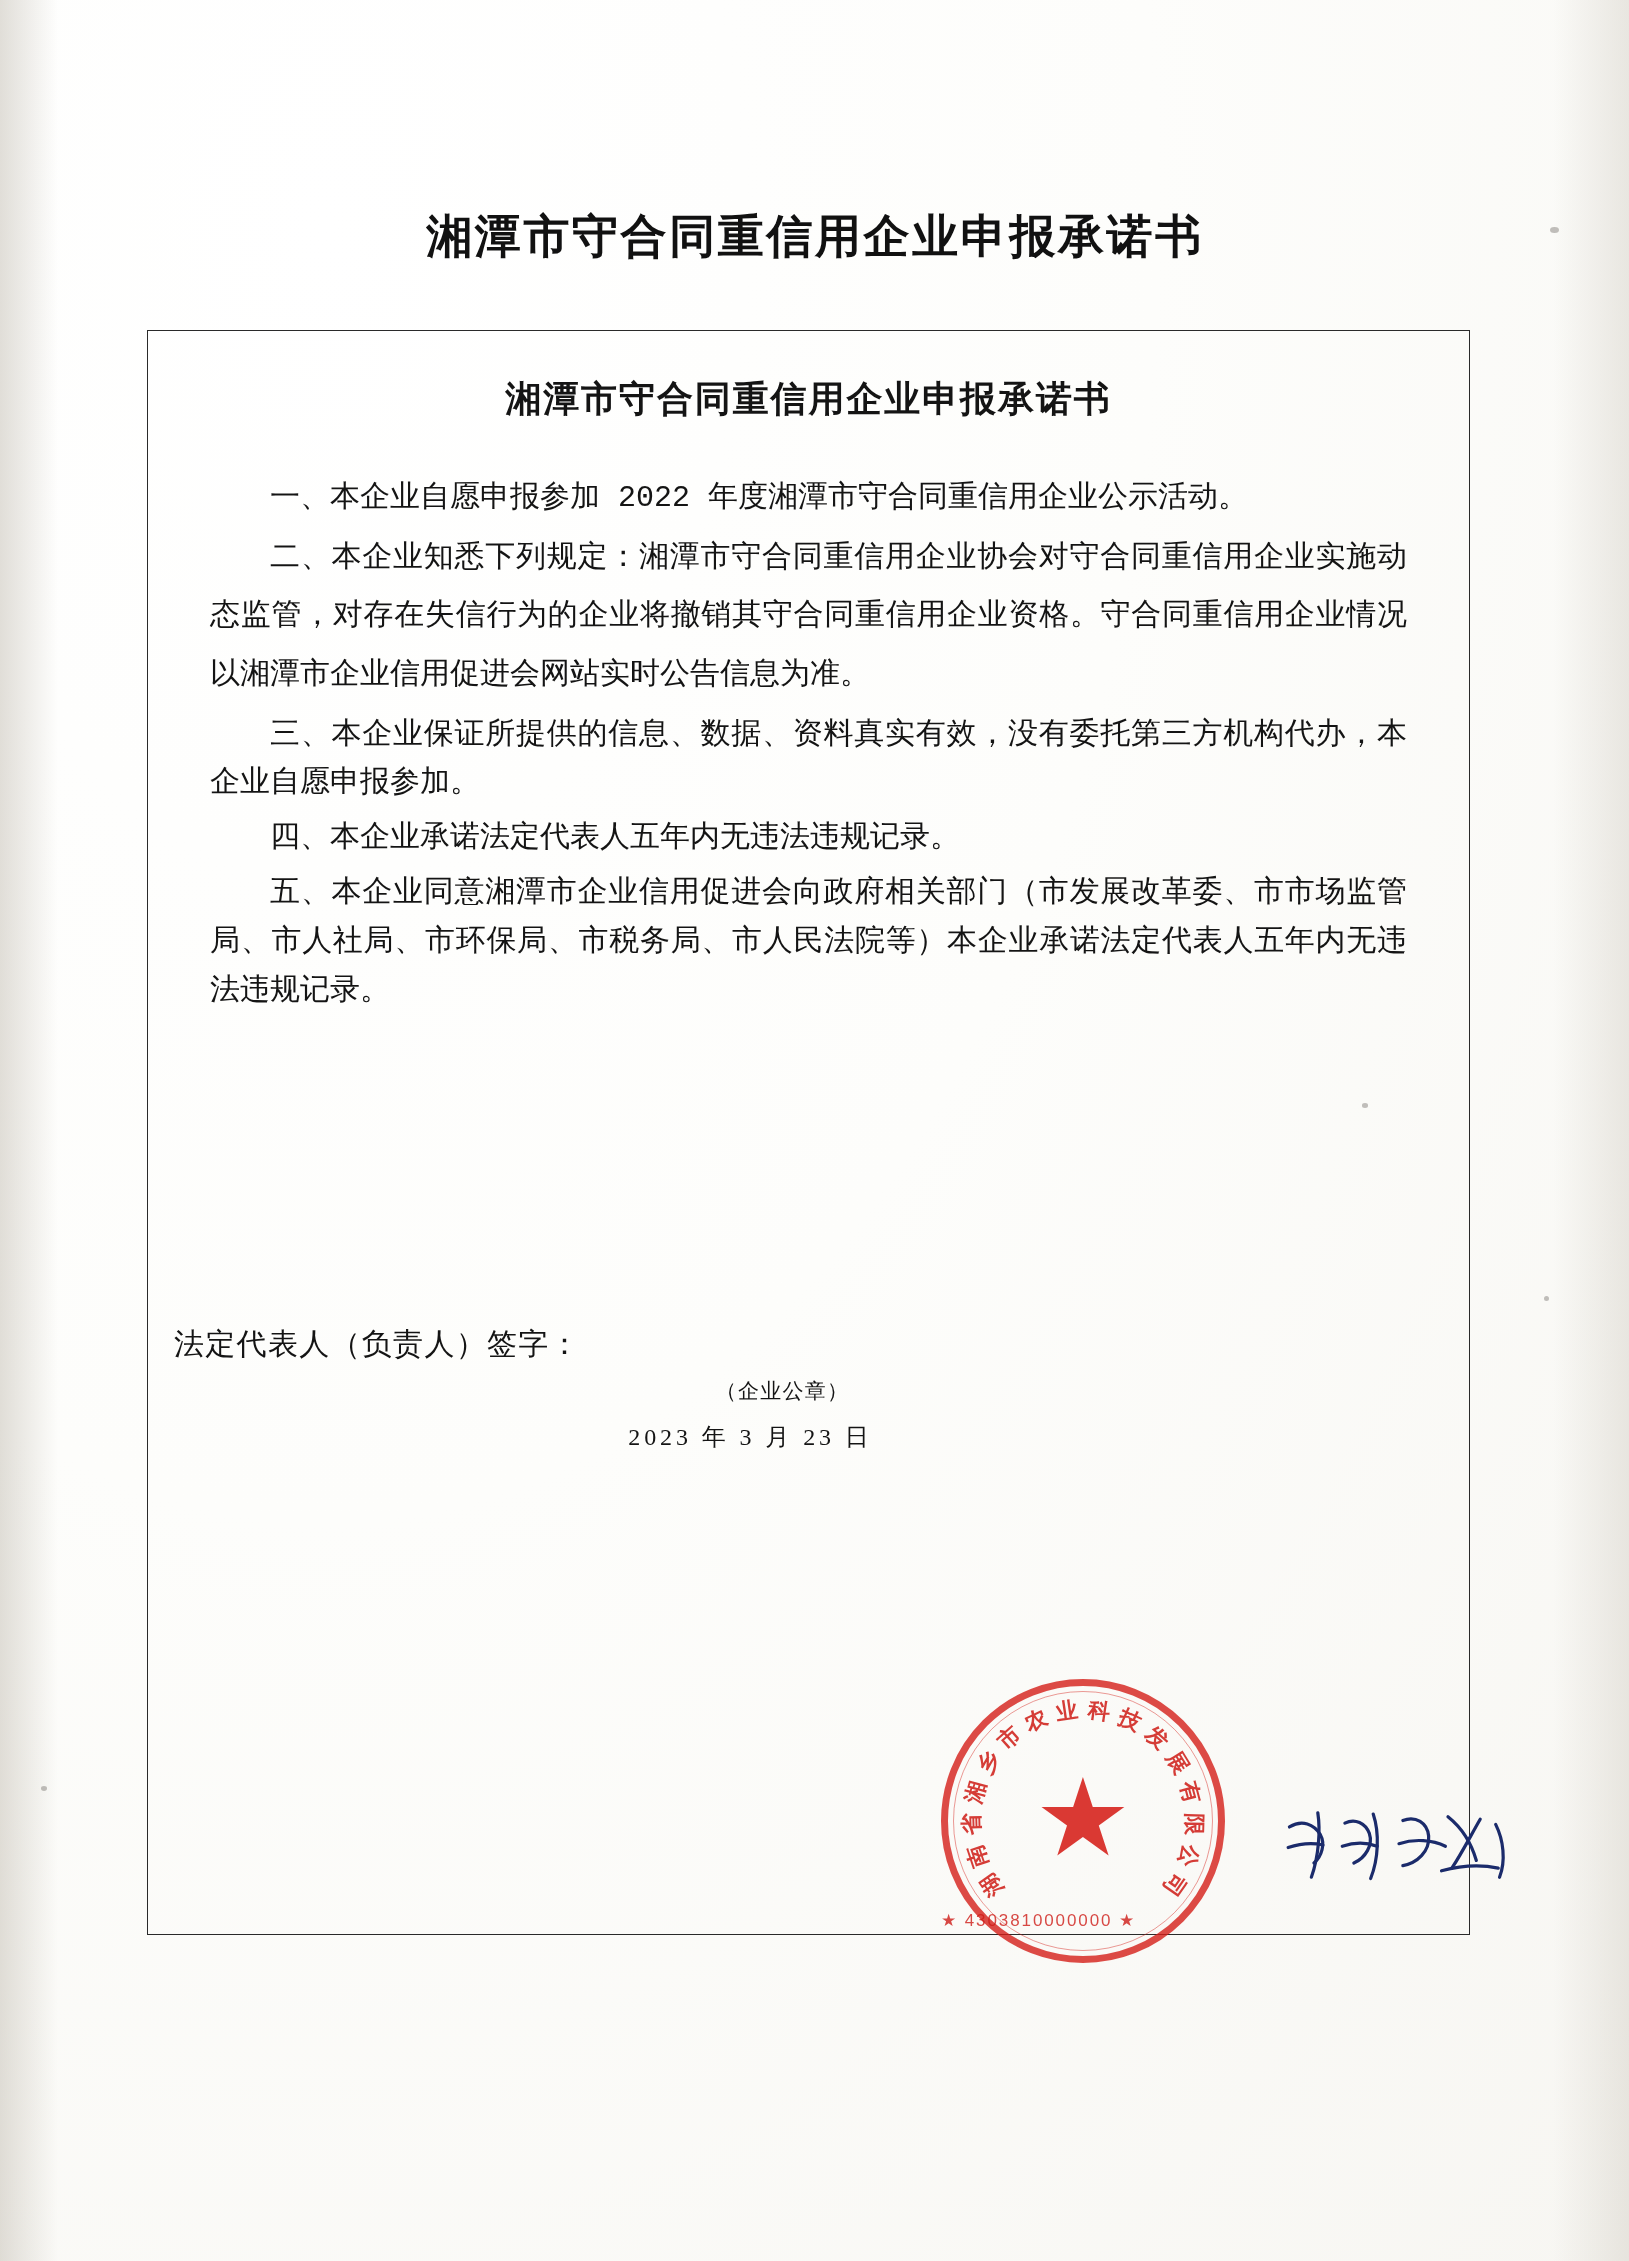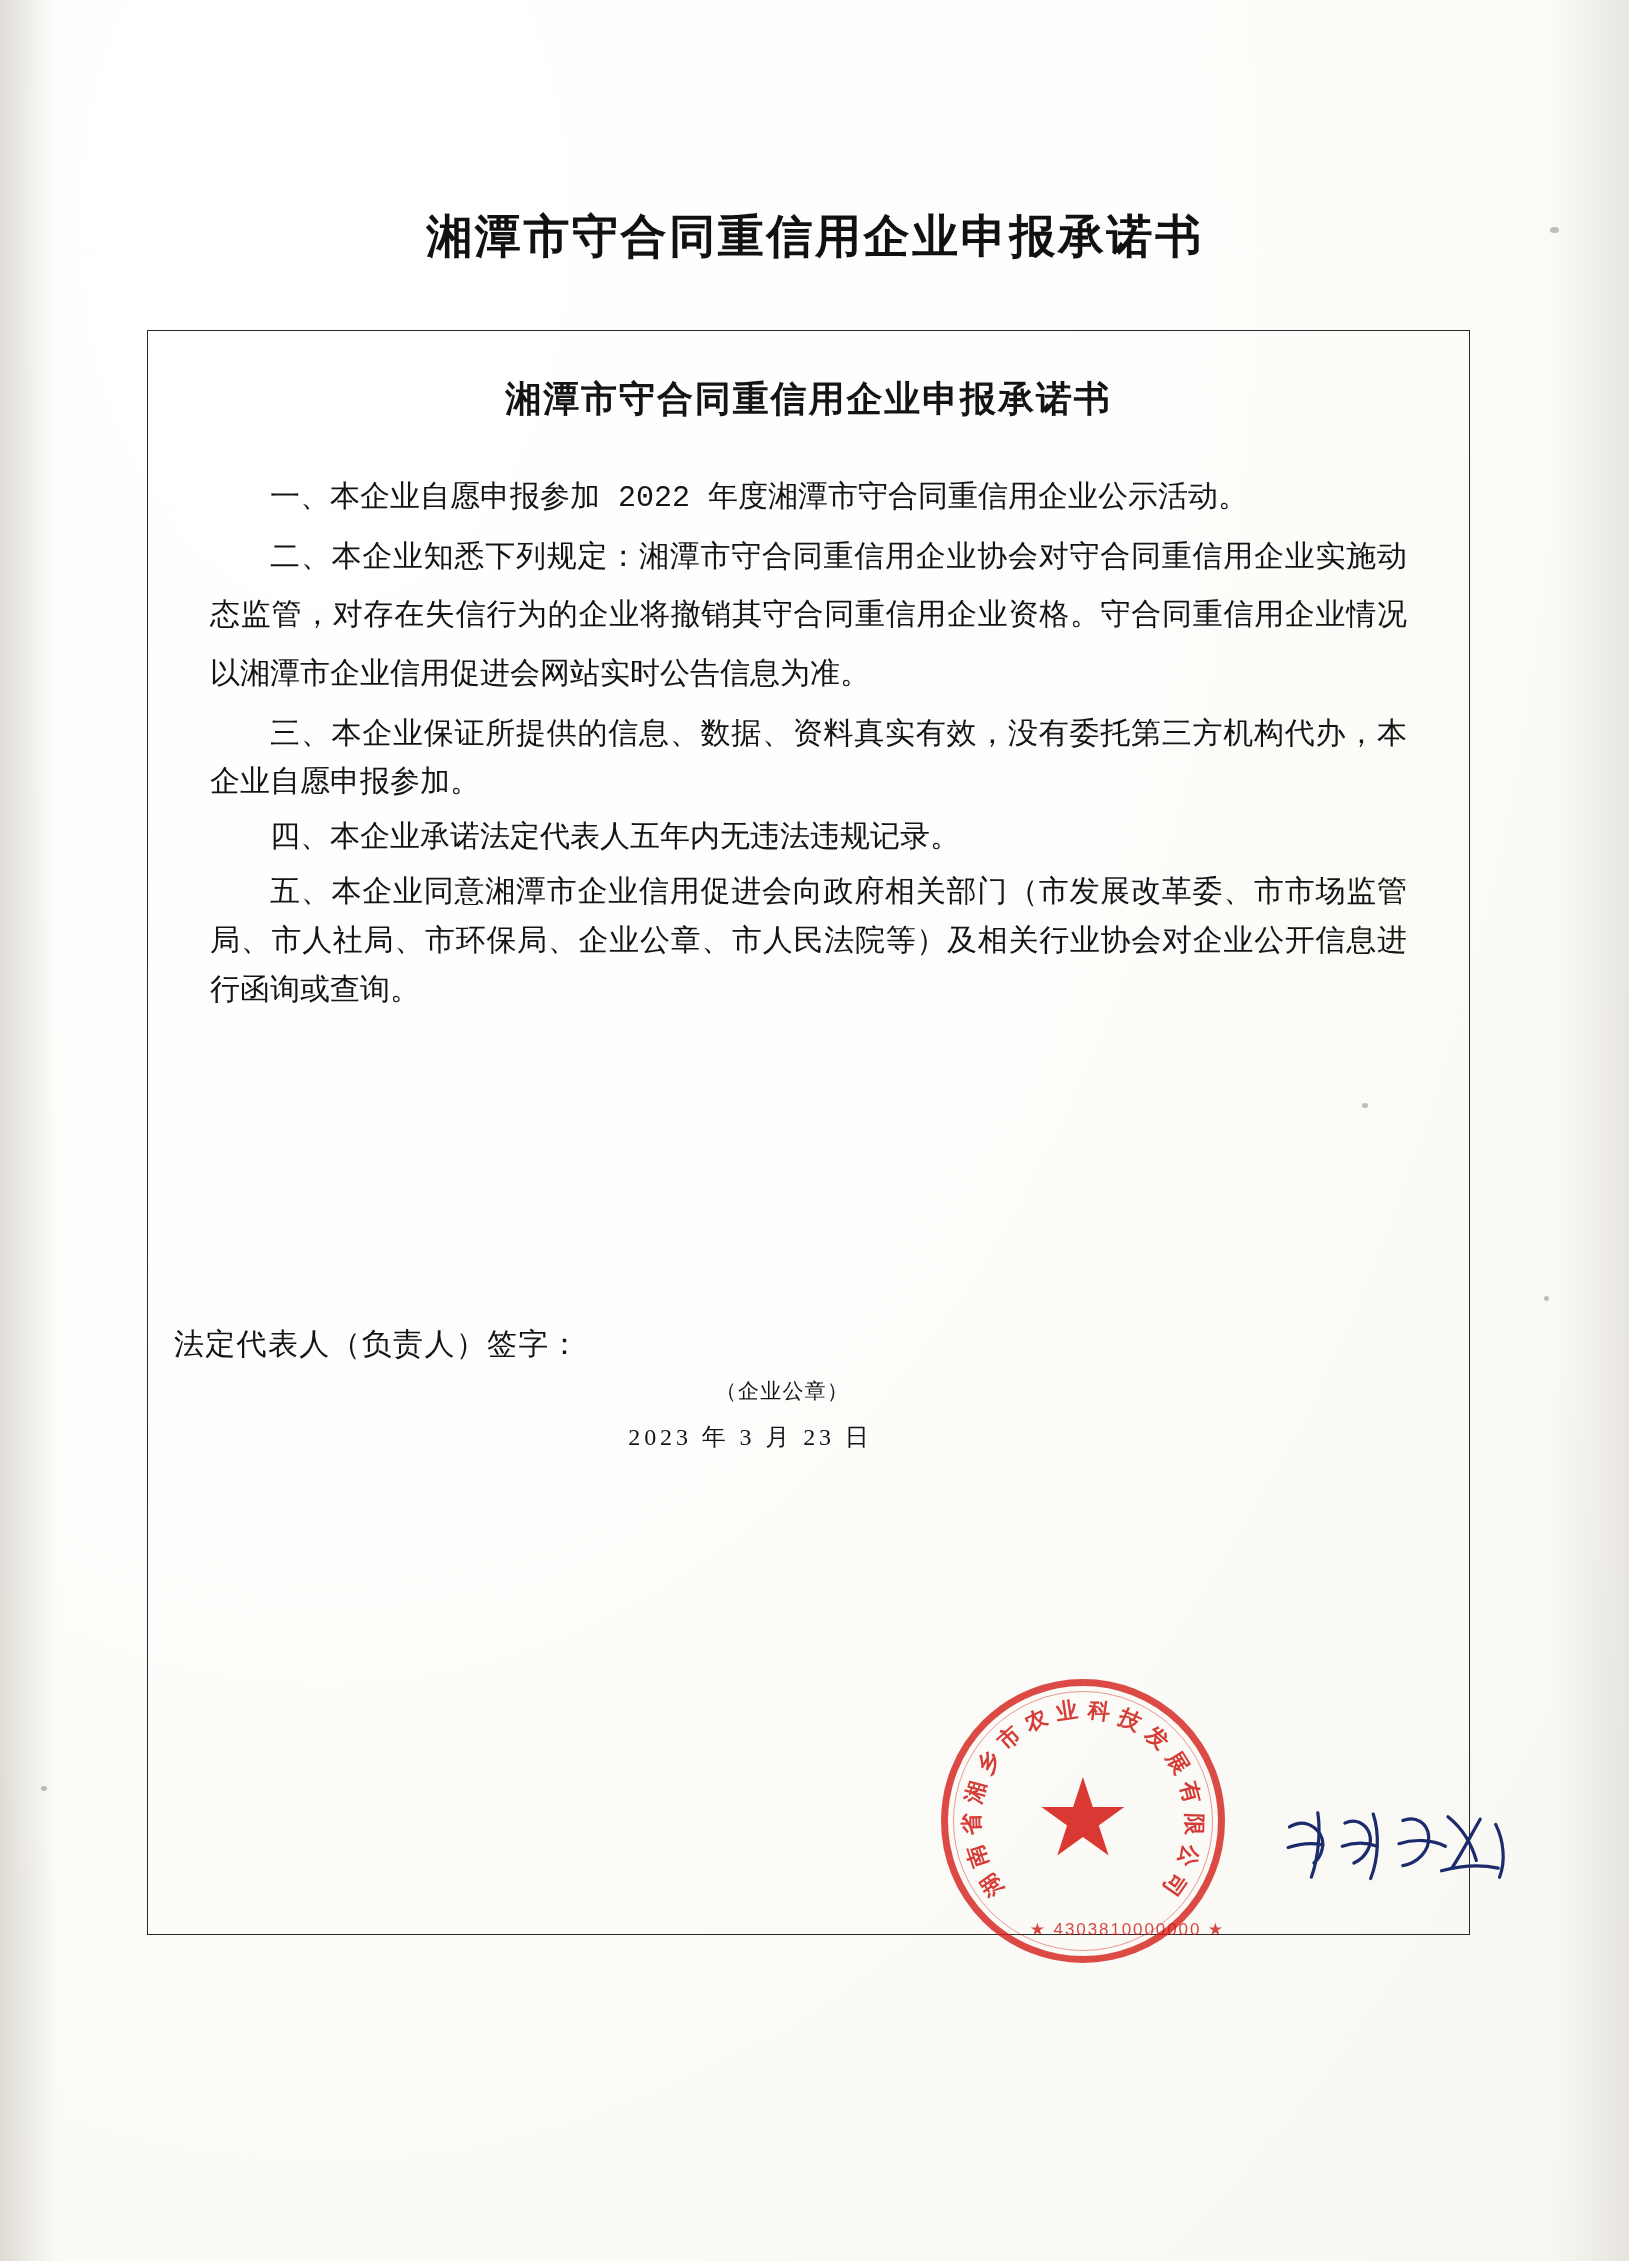--- a/index.html
+++ b/index.html
@@ -167,22 +167,22 @@
     font-weight: 700;
     color: rgba(206, 28, 22, 0.86);
     transform-origin: 0 0;
     white-space: nowrap;
     font-family: "Liberation Sans", sans-serif;
   }
   .seal .bottom-code {
     position: absolute;
     left: 0;
     right: 0;
-    bottom: 23px;
-    text-align: right;
+    bottom: 32px;
+    text-align: left;
     font-size: 17px;
     color: rgba(206, 28, 22, 0.80);
     letter-spacing: 1.9px;
     font-family: "Liberation Sans", sans-serif;
   }
 
   
   .handwriting {
     position: absolute;
     left: 1135px;
@@ -209,21 +209,21 @@
 
   <div class="frame">
 
     <div class="inner-title">湘潭市守合同重信用企业申报承诺书</div>
 
     <div class="body-text">
       <p class="para">一、本企业自愿申报参加 2022 年度湘潭市守合同重信用企业公示活动。</p>
       <p class="para loose">二、本企业知悉下列规定：湘潭市守合同重信用企业协会对守合同重信用企业实施动态监管，对存在失信行为的企业将撤销其守合同重信用企业资格。守合同重信用企业情况以湘潭市企业信用促进会网站实时公告信息为准。</p>
       <p class="para">三、本企业保证所提供的信息、数据、资料真实有效，没有委托第三方机构代办，本企业自愿申报参加。</p>
       <p class="para">四、本企业承诺法定代表人五年内无违法违规记录。</p>
-      <p class="para">五、本企业同意湘潭市企业信用促进会向政府相关部门（市发展改革委、市市场监管局、市人社局、市环保局、企业公章、市人民法院等）及相关行业协会对企业公开信息进行函询或查询。</p>
+      <p class="para">五、本企业同意湘潭市企业信用促进会向政府相关部门（市发展改革委、市市场监管局、市人社局、市环保局、市税务局、市人民法院等）本企业承诺法定代表人五年内无违法违规记录。</p>
     </div>
 
     <div class="sign-block">
       <div class="sign-line">法定代表人（负责人）签字：</div>
       <div class="sign-sub">（企业公章）</div>
       <div class="sign-date">2023 年 3 月 23 日</div>
     </div>
 
     <div class="seal">
       <div class="ring"></div>

